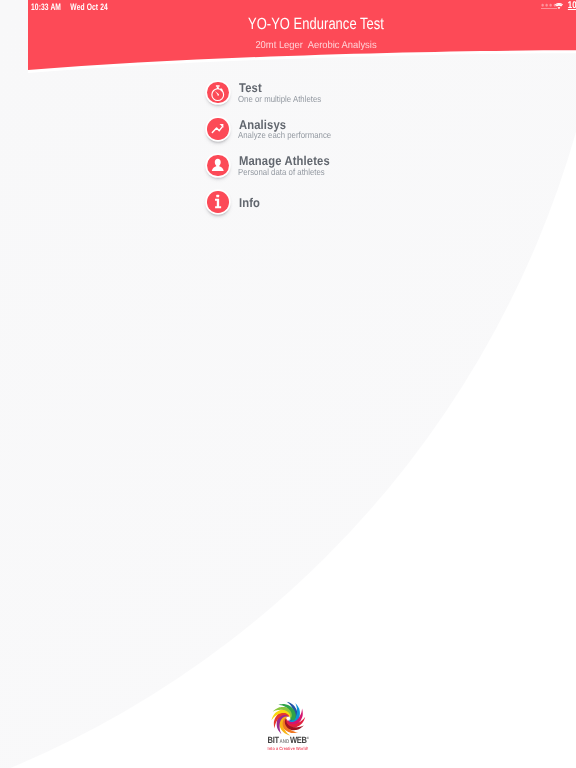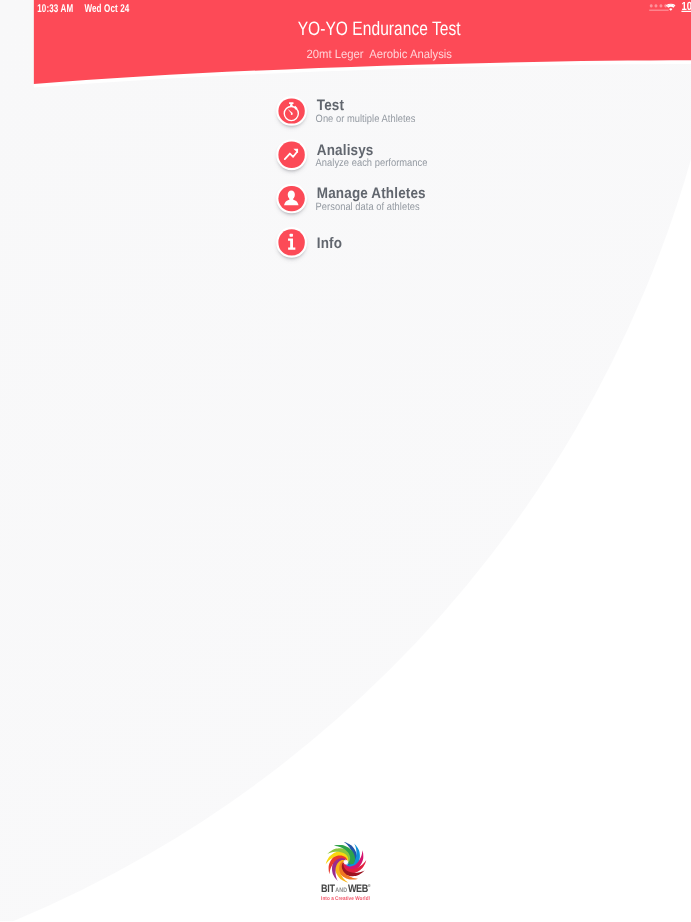--- a/index.html
+++ b/index.html
@@ -25,21 +25,21 @@
                   transform:scaleX(0.85);transform-origin:0 50%;
                   width:12px;margin-right:1.5px;}
   #title{position:absolute;left:0;top:16.1px;width:576px;text-align:center;color:#fff;
          font-size:16.2px;font-weight:normal;line-height:16.2px;
          transform:scaleX(0.80);transform-origin:288px 0;letter-spacing:0.05px;}
   #subtitle{position:absolute;left:0;top:40.6px;width:576px;text-align:center;color:#ffd3d8;
             font-size:10.0px;line-height:10.0px;white-space:pre;
             transform:scaleX(0.94);transform-origin:288px 0;}
 
   
-  #menu{position:absolute;left:232px;top:74.3px;}
+  #menu{position:absolute;left:207px;top:74.3px;}
   .menu-item{display:flex;align-items:center;height:36.5px;position:relative;}
   .mi-icon{width:21.5px;height:21.5px;border-radius:50%;background:#fc4a57;
            position:relative;flex:0 0 auto;
            box-shadow:0 0 0 1.8px #ffffff, 0 1.8px 2.6px rgba(90,90,100,0.55), 0 2.8px 4.5px rgba(110,110,120,0.28);}
   .mi-icon svg{position:absolute;left:-1px;top:-1px;}
   .mi-text{position:absolute;left:31.5px;top:0;}
   .mi-title{position:absolute;left:0;top:13.6px;
             font-size:12.7px;color:#61666e;font-weight:bold;line-height:12.7px;
             transform:scaleX(0.885);transform-origin:0 0;white-space:nowrap;
             letter-spacing:0.15px;}

